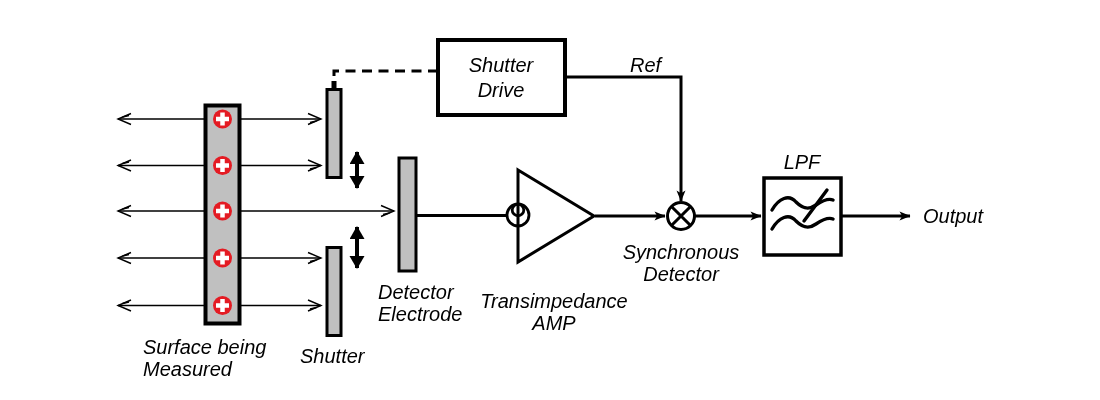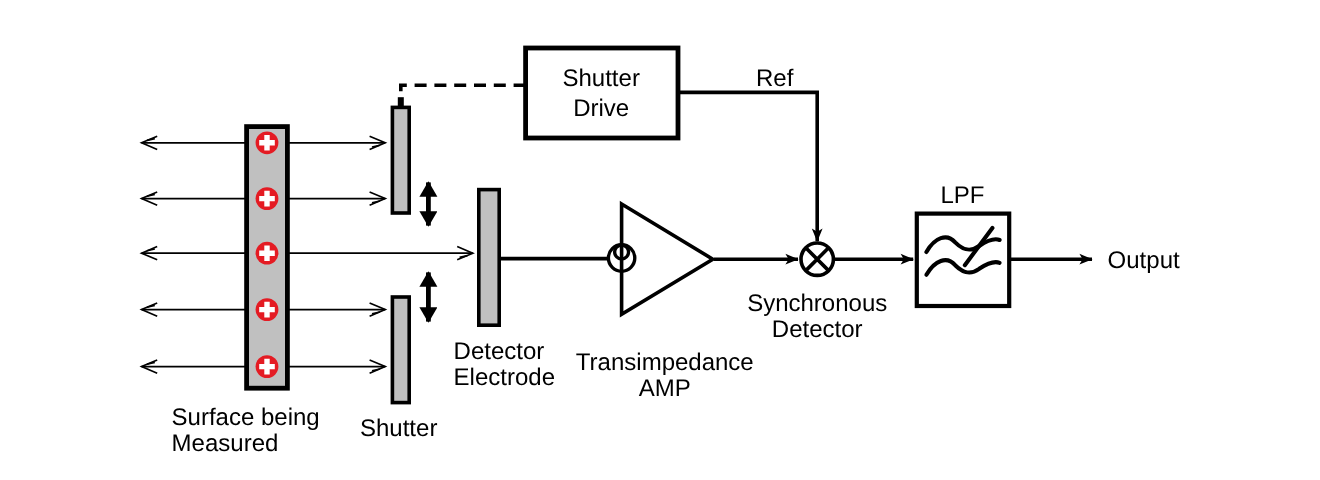--- a/index.html
+++ b/index.html
@@ -1,16 +1,16 @@
 <!DOCTYPE html>
 <html style="--line: #000000; --plate-fill: #c0c0c0; --charge-fill: #e41b23; --charge-cross: #ffffff; --background: #ffffff;"><head>
 <meta charset="utf-8">
 <style>
   html, body { margin: 0; padding: 0; background: var(--background, #fff); }
-  .stage { width: 1100px; height: 400px; position: relative; background: var(--background, #fff); }
+  .stage { width: 1100px; height: 400px; position: relative; background: var(--background, #fff); font-style: italic; }
   svg { display: block; }
 
   .lbl { font-family: "Liberation Sans", sans-serif; font-size: 20px; fill: var(--line, #000); }
   .mid { text-anchor: middle; }
 
   .thin   { stroke: var(--line, #000); stroke-width: 1.4; fill: none; }
   .sig    { stroke: var(--line, #000); stroke-width: 3;   fill: none; }
   .dash   { stroke: var(--line, #000); stroke-width: 3;   fill: none; stroke-dasharray: 10 6.5; }
   .motion { stroke: var(--line, #000); stroke-width: 4;   fill: none; }
 

